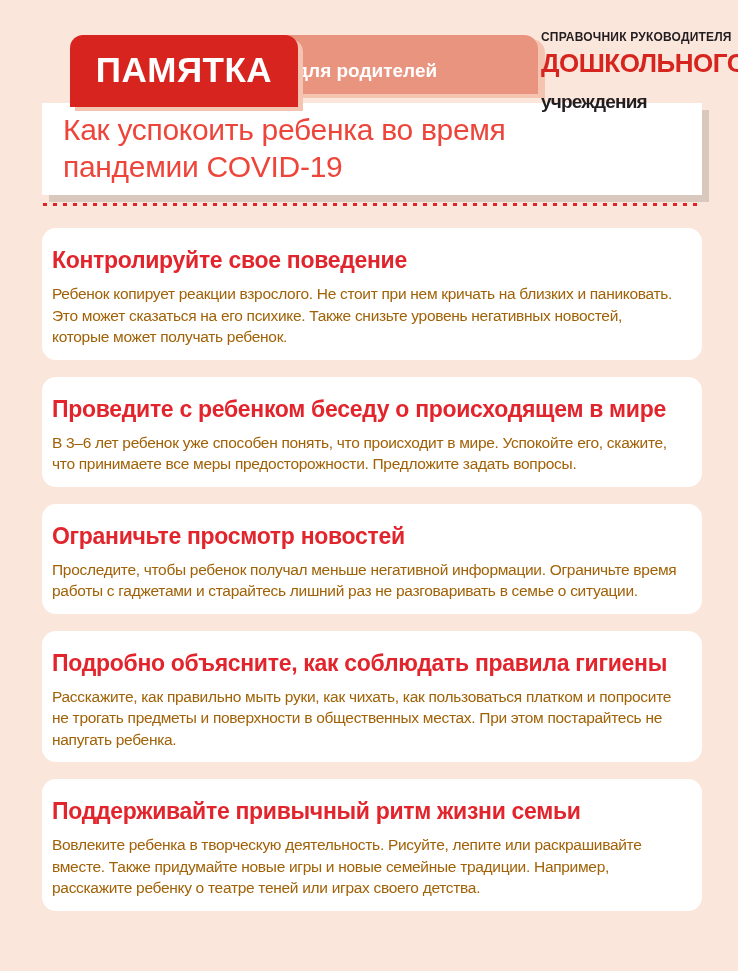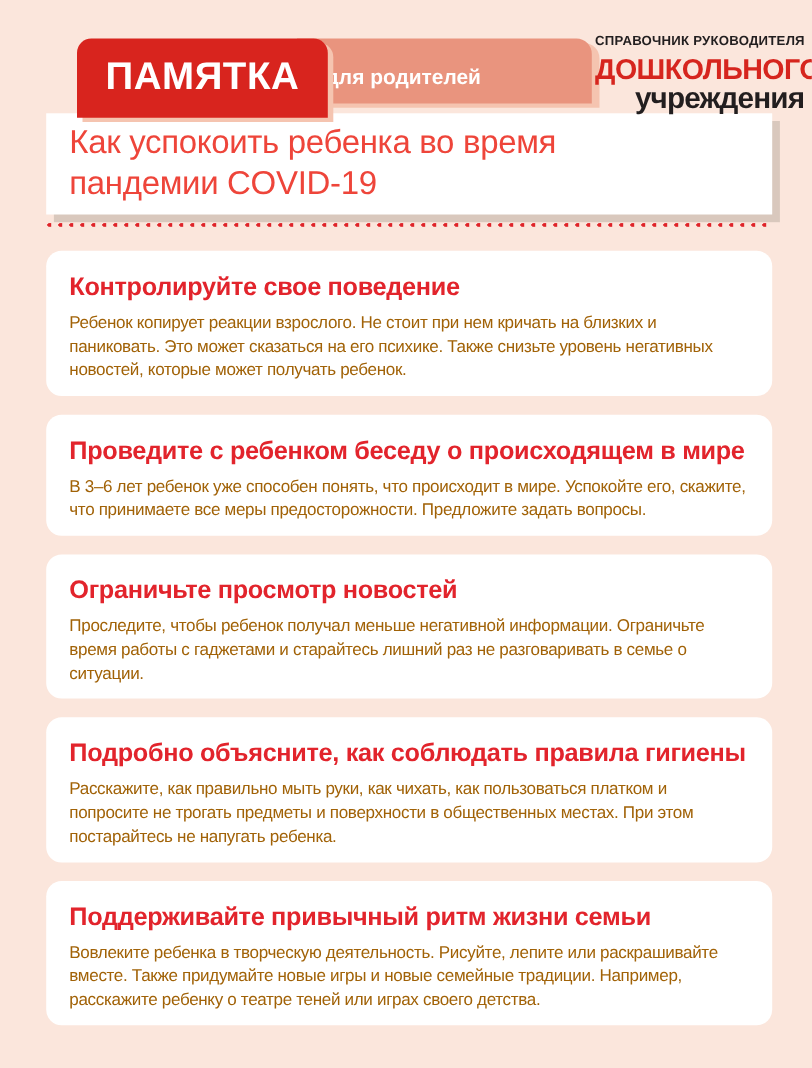--- a/index.html
+++ b/index.html
@@ -71,26 +71,25 @@
   .logo-line2 {
     color: #d6251e;
     font-size: 26px;
     font-weight: 800;
     letter-spacing: -0.5px;
     margin-top: 7px;
     white-space: nowrap;
   }
   .logo-line3 {
     color: #221e1f;
-    font-size: 27px;
+    font-size: 19px;
     font-weight: 800;
     letter-spacing: -0.8px;
-    margin-top: 0px;
+    margin-top: 16px;
     white-space: nowrap;
-    text-align: right;
   }
 
   
   .title-box {
     position: absolute;
     left: 42px; top: 103px;
     width: 660px; height: 92px;
     background: #ffffff;
     box-shadow: 7px 7px 0 #d9c8bd;
     padding: 8px 10px 0 21px;
@@ -119,21 +118,21 @@
     position: absolute;
     left: 42px; top: 228px;
     width: 660px;
     display: flex;
     flex-direction: column;
     gap: 17px;
   }
   .card {
     background: #ffffff;
     border-radius: 14px;
-    padding: 18px 20px 12px 21px;
+    padding: 18px 20px 12px 10px;
   }
   .card h2 {
     color: #e2242c;
     font-size: 23px;
     font-weight: 700;
     line-height: 28px;
     letter-spacing: -0.3px;
   }
   .card p {
     margin-top: 9px;

